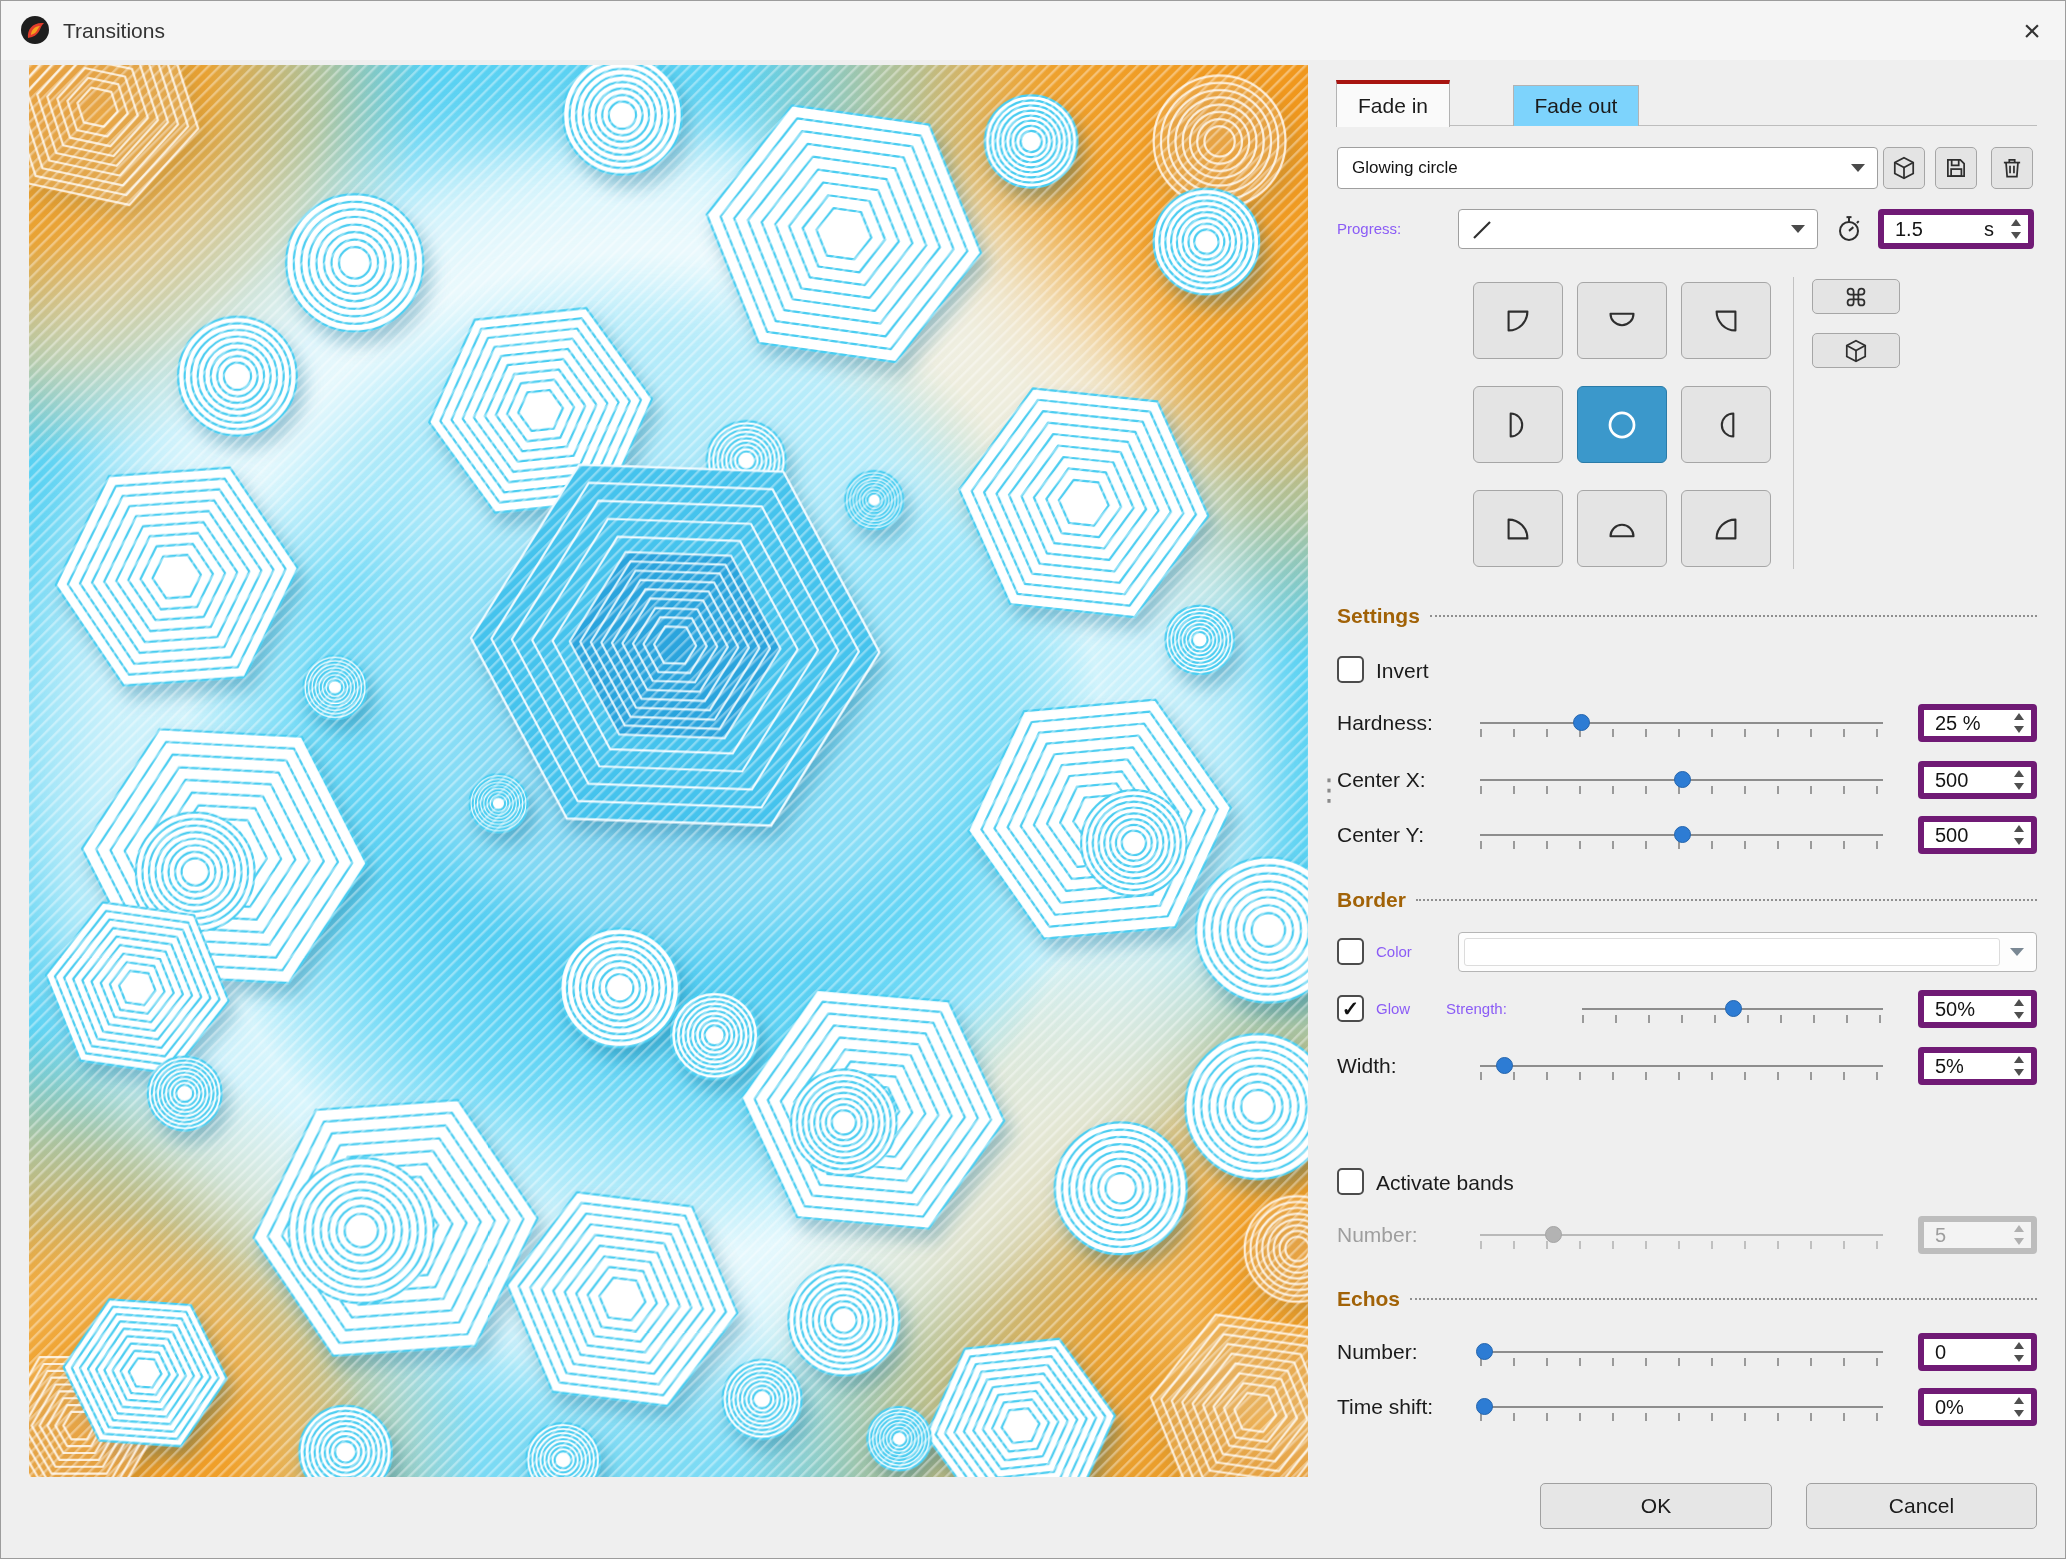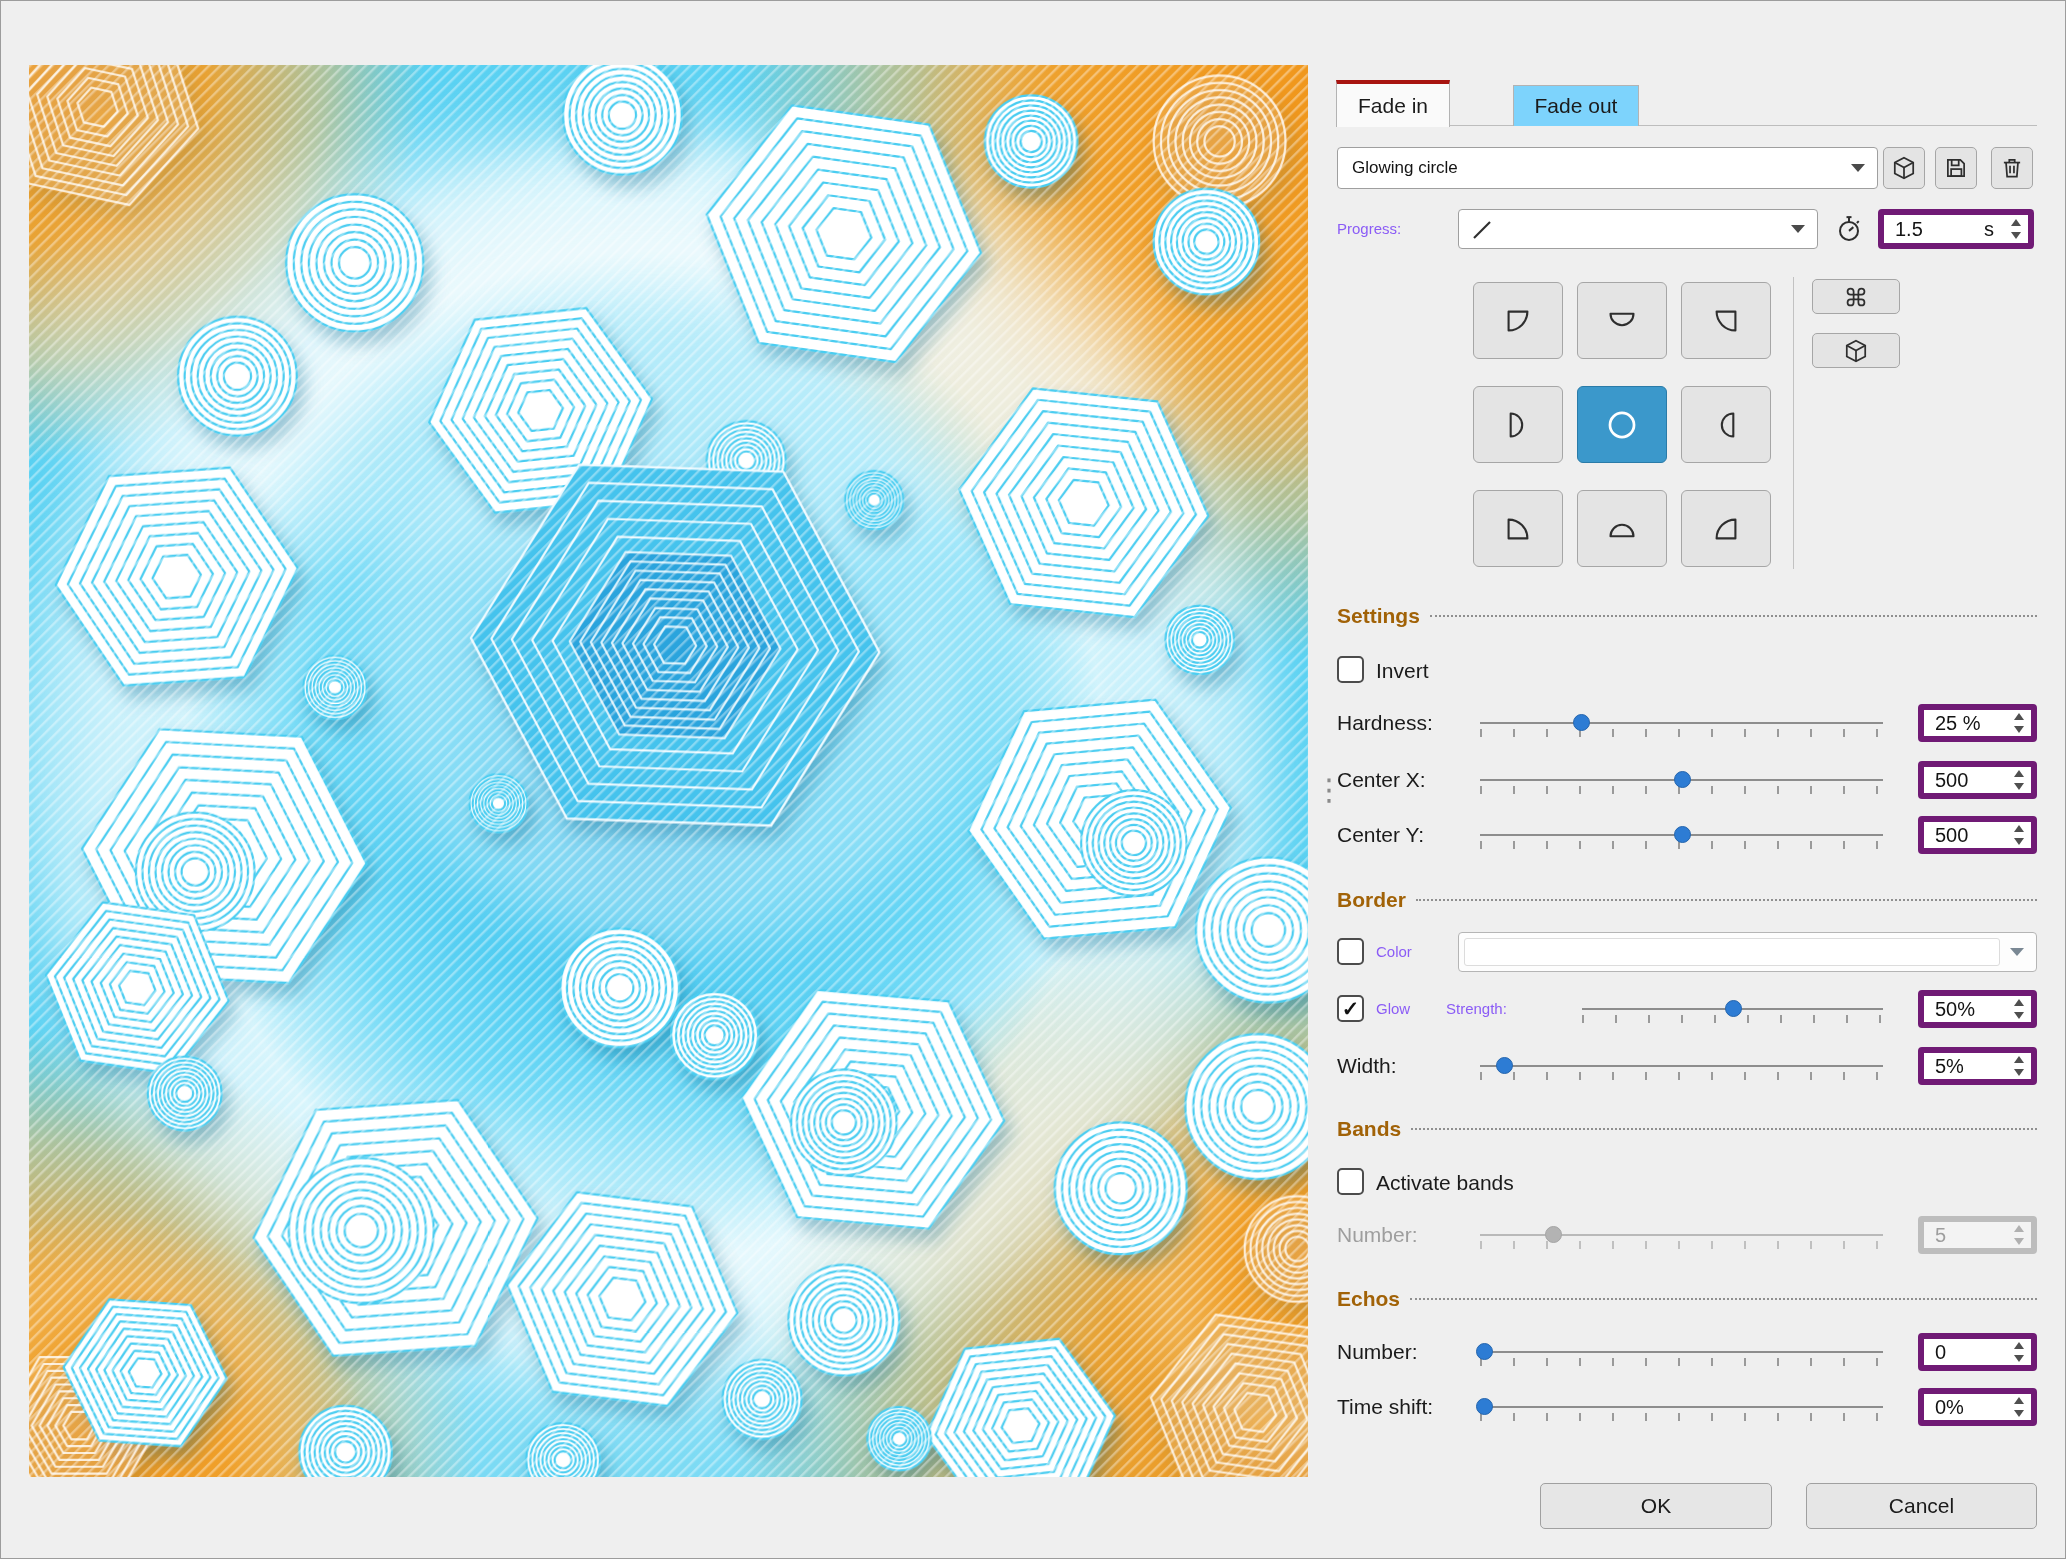--- a/index.html
+++ b/index.html
@@ -72,20 +72,31 @@
   .row.disabled .up{border-bottom-color:#b0b0b0;}
   .row.disabled .dn{border-top-color:#b0b0b0;}
   
   .btn{position:absolute;background:#e6e6e6;border:1px solid #a0a0a0;border-radius:5px;font-size:21px;color:#1b1b1b;display:flex;align-items:center;justify-content:center;box-sizing:border-box;}
 </style>
 </head>
 <body>
 
 <div class="window">
 
+  <div class="titlebar">
+    <div class="app-icon">
+      <svg width="32" height="32" viewBox="0 0 32 32">
+        <circle cx="16" cy="16" r="14" fill="#1e1e1e"></circle>
+        <path d="M9 24 C8 15 14 8 25 9 C20 13 22 20 13 23 Z" fill="#e23c2c"></path>
+        <path d="M12 21 C12 16 16 12 21 12 C18 15 18 19 14 20 Z" fill="#f6a21c"></path>
+      </svg>
+    </div>
+    <div class="win-title">Transitions</div>
+    <div class="close-btn">×</div>
+  </div>
 
   <div class="preview">
     <svg viewBox="0 0 970 1071">
       <defs>
         <radialGradient id="bgGrad" cx="48%" cy="49%" r="62%">
           <stop offset="0%" stop-color="#2fa9de"></stop>
           <stop offset="22%" stop-color="#3fc6ef"></stop>
           <stop offset="42%" stop-color="#6ed9f6"></stop>
           <stop offset="58%" stop-color="#c9f1fb"></stop>
           <stop offset="72%" stop-color="#62d4f3"></stop>
@@ -420,24 +431,20 @@
     </div>
     <div class="spinbox" style="left:581px;width:119px;">
       <span class="spin-val">5%</span>
       <span class="arrows">
           <i class="up"></i>
           <i class="dn"></i>
         </span>
     </div>
   </div>
 
-  <div class="sect" style="top:1113px;">
-    <b>Bands</b>
-      <span class="dots"></span>
-  </div>
 
   <div class="check-row" style="top:1164px;">
     <span class="cb"></span>
     <span class="cb-label">Activate bands</span>
   </div>
 
   <div class="row disabled" style="top:1212px;">
     <span class="lbl">Number:</span>
     <div class="slider" style="left:143px;width:403px;">
       <div class="track"></div>

